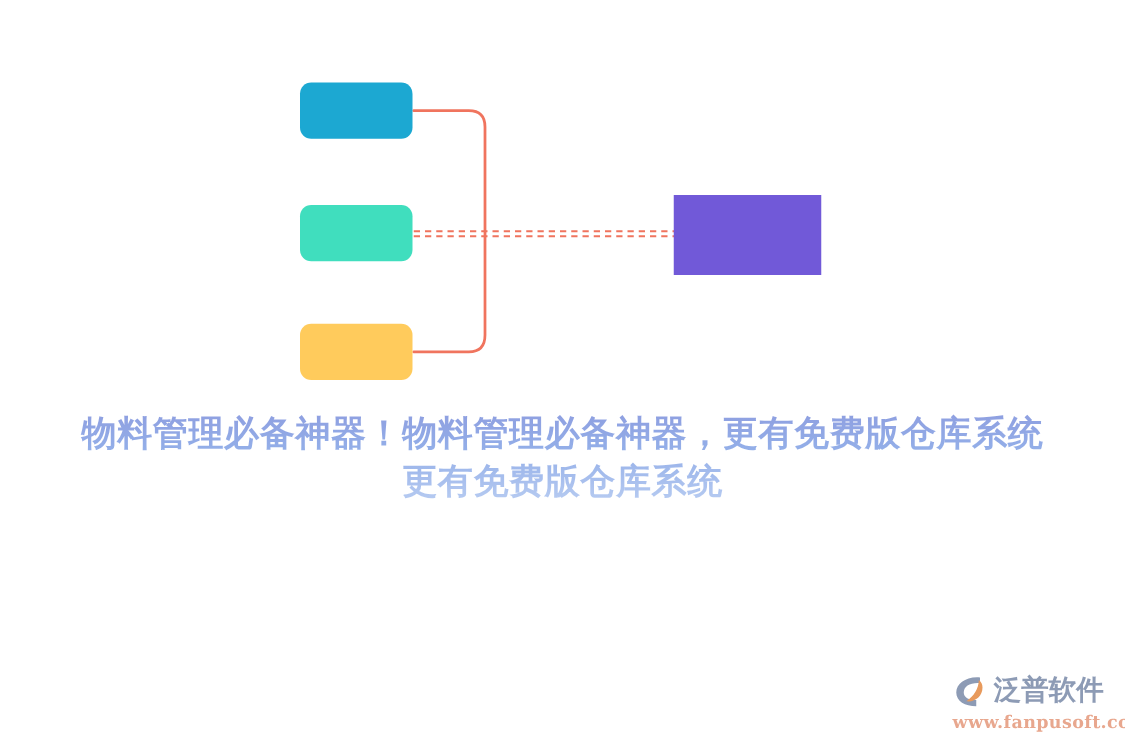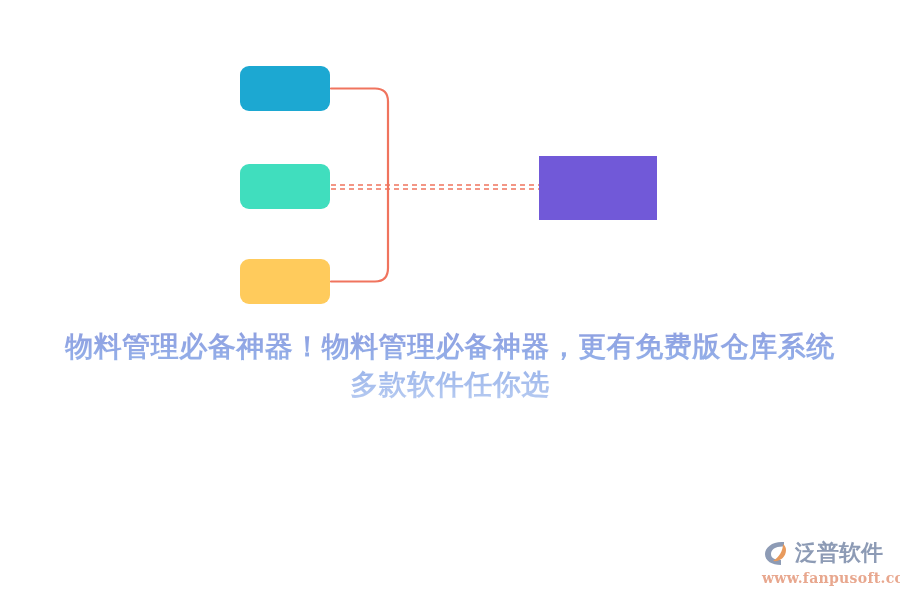--- a/index.html
+++ b/index.html
@@ -139,21 +139,21 @@
     </svg>
 
     <div class="node node-rounded" id="node-source-1" style="left: 240px; top: 66px; width: 90px; height: 45px; background: rgb(28, 168, 210);"></div>
     <div class="node node-rounded" id="node-source-2" style="left: 240px; top: 164px; width: 90px; height: 45px; background: rgb(64, 222, 190);"></div>
     <div class="node node-rounded" id="node-source-3" style="left: 240px; top: 259px; width: 90px; height: 45px; background: rgb(255, 203, 92);"></div>
     <div class="node node-sharp" id="node-target" style="left: 539px; top: 156px; width: 118px; height: 64px; background: rgb(113, 89, 216);"></div>
   </div>
 
   <div class="headline">
     <span class="headline-line">物料管理必备神器！物料管理必备神器，更有免费版仓库系统</span>
-    <span class="headline-line">多款软件任你选</span>
+    <span class="headline-line">更有免费版仓库系统</span>
   </div>
 
   <div class="logo">
     <div class="logo-row">
       <svg class="logo-mark" viewBox="0 0 30 28">
         <path d="M 22 3 C 11 2 3 8 3 15 C 3 22 10 26 19 26 L 19 21 C 13 21 9 19 9 15 C 9 10 14 7 22 7.5 Z" fill="#8d9bb5"></path>
         <path d="M 21 5 C 21 12 17 18 11 22 C 18 23 24 18 24 11 C 24 8.5 23 6.5 21 5 Z" fill="#e89a5c"></path>
       </svg>
       <span class="logo-word" style="color: rgb(141, 155, 181);">泛普软件</span>
     </div>

